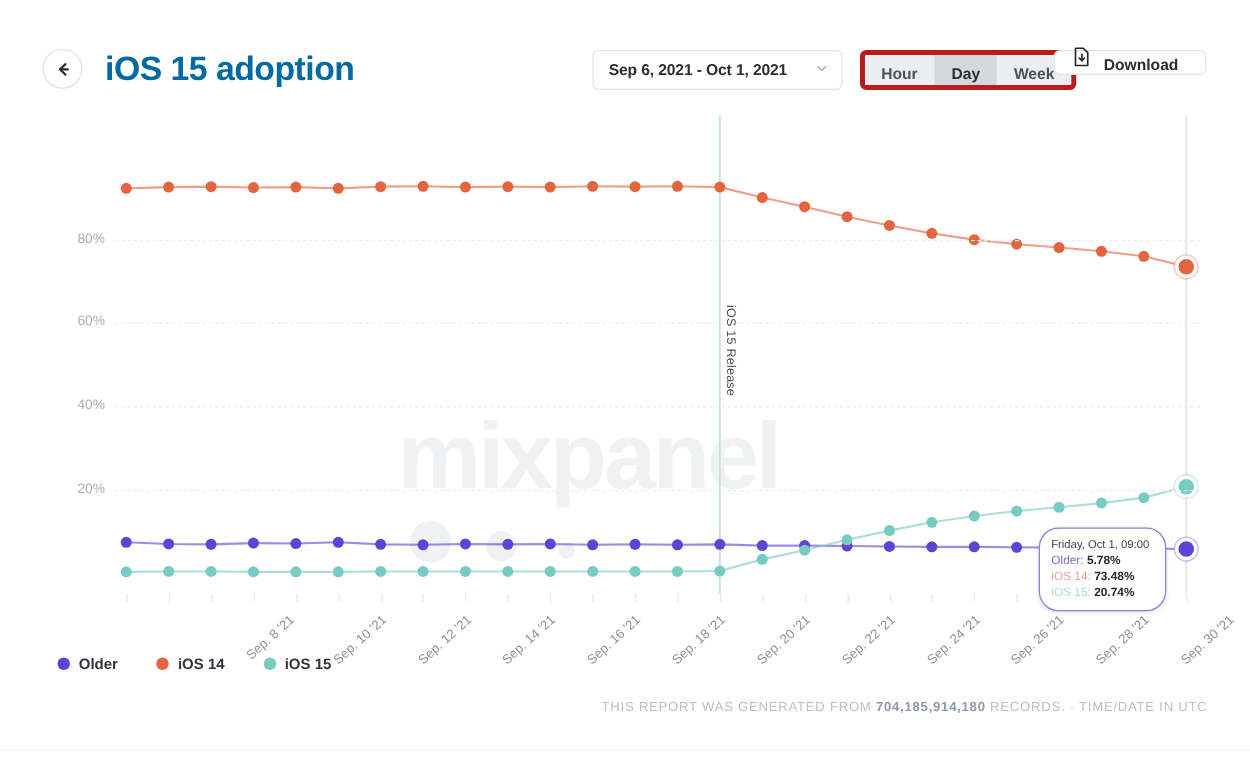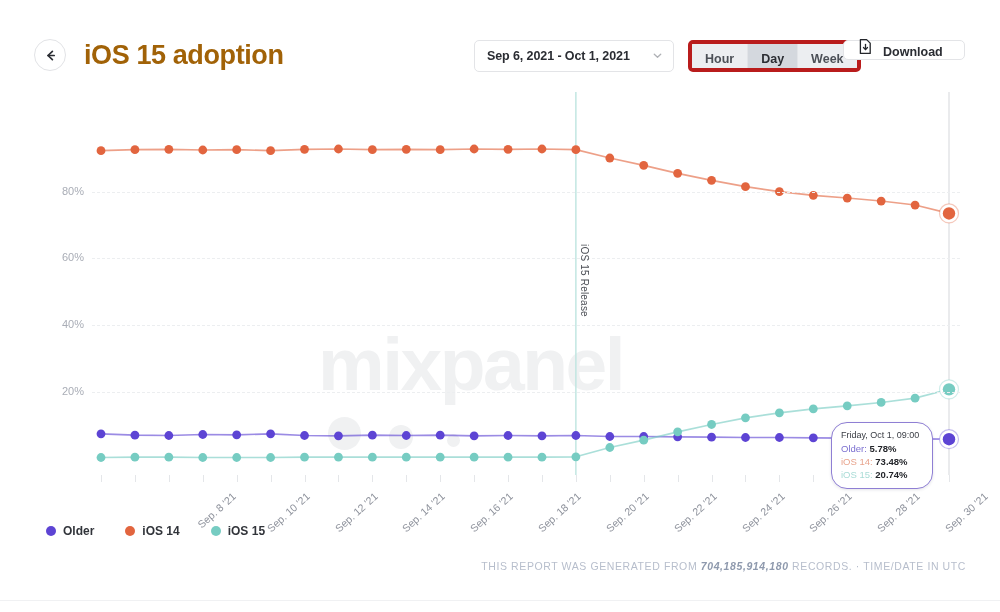--- a/index.html
+++ b/index.html
@@ -19,21 +19,21 @@
   .back-btn {
     position: absolute; left: 34px; top: 39px;
     width: 32px; height: 32px; border-radius: 50%;
     border: 1.5px solid #e2e3e6; background: #fff;
     display: flex; align-items: center; justify-content: center;
     cursor: pointer;
   }
   .back-btn svg { display: block; }
   .page-title {
     position: absolute; left: 84px; top: 36px;
-    font-size: 27px; font-weight: bold; color: #a16207;
+    font-size: 27px; font-weight: bold; color: #0369a1;
     letter-spacing: -0.4px; line-height: 38px; text-align: center;
   }
 
   .date-picker {
     position: absolute; left: 474px; top: 40px;
     width: 200px; height: 32px;
     border: 1.3px solid #e3e4e7; border-radius: 5px; background: #fff;
     display: flex; align-items: center; padding: 0 10px 0 12px;
     cursor: pointer;
   }
@@ -132,21 +132,21 @@
     width: 10px; height: 10px; border-radius: 50%;
     box-shadow: 0 0 0 2.5px rgba(255,255,255,.95);
   }
   .leg-label { font-size: 12px; font-weight: bold; color: #31343a; }
 
   .footer {
     position: absolute; right: 34px; top: 560px;
     font-size: 10.5px; color: #b7becc; letter-spacing: .6px;
     white-space: nowrap;
   }
-  .footer b { color: #8e99ad; font-weight: bold; font-style: italic; }
+  .footer b { color: #8e99ad; font-weight: bold; }
 
   .bottom-rule {
     position: absolute; left: 0; top: 600px; width: 1000px;
     border-top: 1px solid #f0f1f3;
   }
   svg.series-svg { position: absolute; left: 0; top: 0; overflow: visible; }
 </style>
 </head>
 <body>
 

